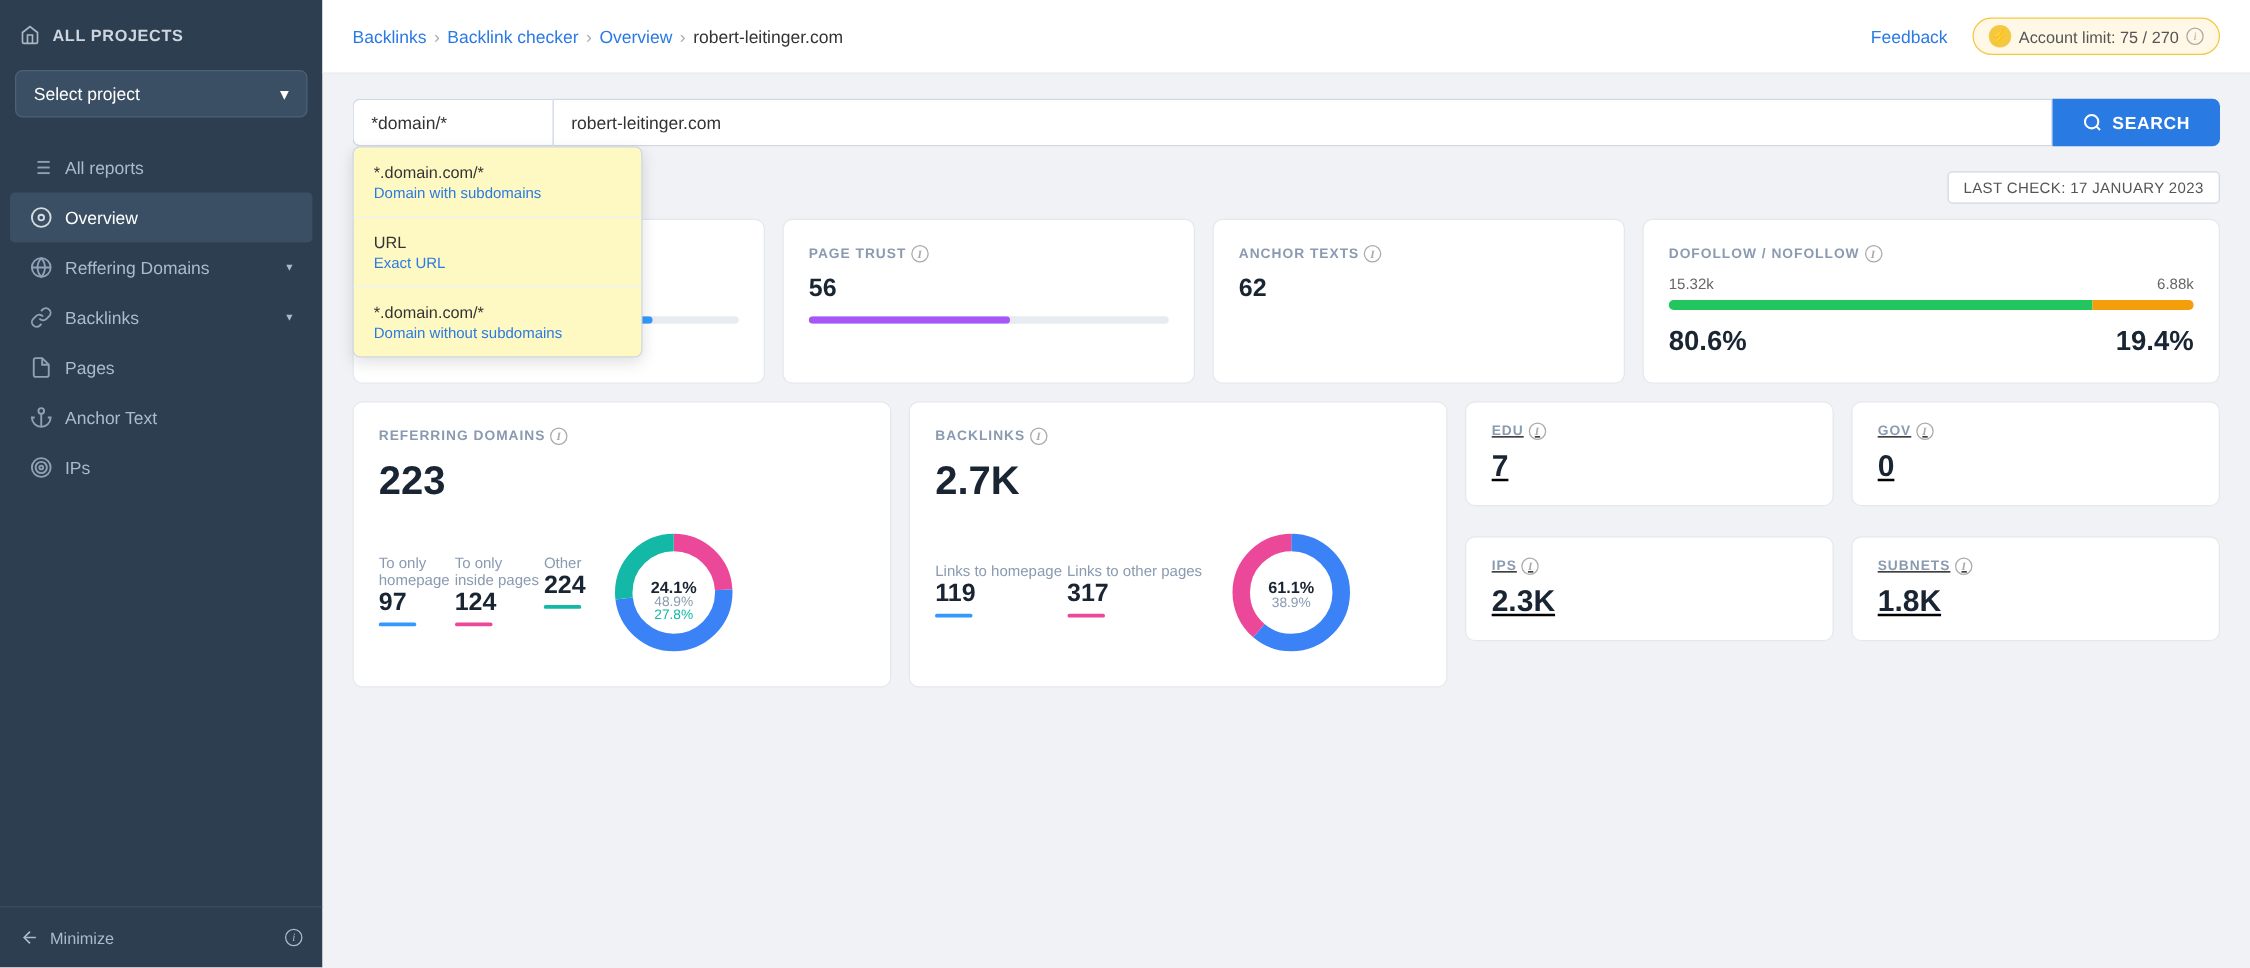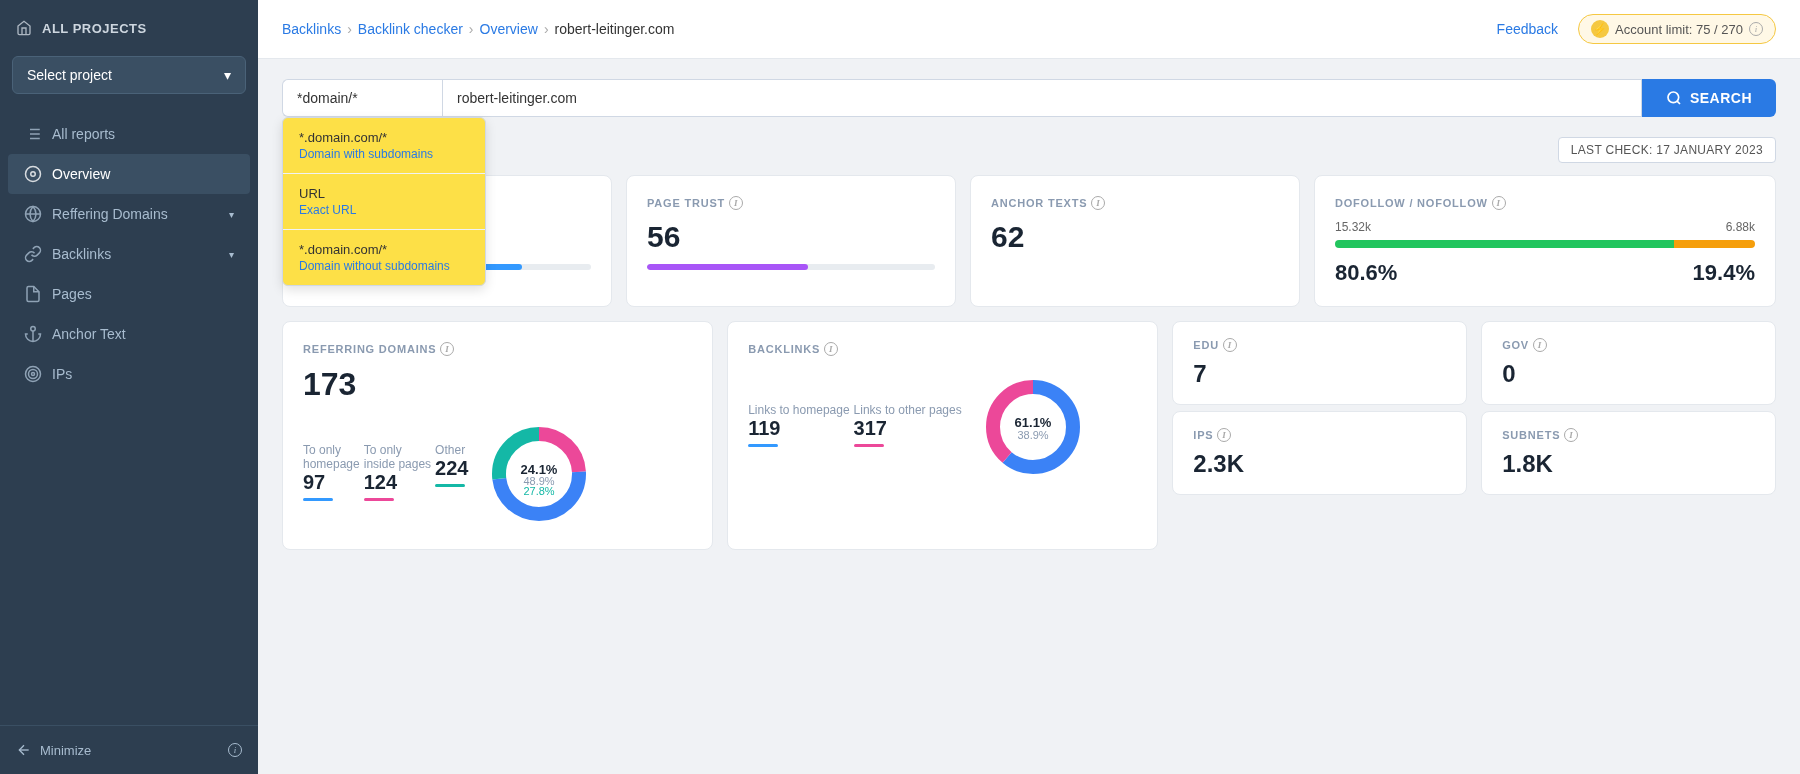--- a/index.html
+++ b/index.html
@@ -178,22 +178,22 @@
       align-items: center;
       gap: 8px;
       letter-spacing: 0.5px;
     }
 
     
     .dropdown-menu {
       position: absolute;
       top: 58px;
       left: 24px;
-      width: 204px;
-      background: #fde047;
+      width: 232px;
+      background: #fef9c3;
       border: 1px solid #d0d8e4;
       border-radius: 6px;
       box-shadow: 0 4px 12px rgba(0,0,0,0.12);
       z-index: 100;
     }
     .dropdown-item {
       padding: 12px 16px;
       border-bottom: 1px solid #f0f2f5;
       cursor: pointer;
     }
@@ -263,21 +263,21 @@
       height: 14px;
       border-radius: 50%;
       border: 1px solid #aaa;
       font-size: 9px;
       color: #aaa;
       cursor: pointer;
       font-style: italic;
       font-family: serif;
     }
     .card-value {
-      font-size: 30px;
+      font-size: 20px;
       font-weight: 700;
       color: #1a2533;
       margin-bottom: 10px;
     }
     .progress-bar-wrap {
       height: 6px;
       background: #e8ecf0;
       border-radius: 3px;
       overflow: hidden;
     }
@@ -344,21 +344,22 @@
       align-items: center;
       gap: 16px;
       margin-top: 16px;
     }
     .donut-svg { flex-shrink: 0; }
 
     
     .right-col {
       display: flex;
       flex-direction: column;
-      gap: 6px;
+      gap: 24px;
+      text-decoration: underline;
     }
     .mini-card-grid {
       display: grid;
       grid-template-columns: 1fr 1fr;
       gap: 14px;
     }
     .mini-card {
       background: #fff;
       border-radius: 8px;
       padding: 16px 20px;
@@ -602,21 +603,21 @@
       </div>
     </div>
 
     <div class="cards-bottom">
 
       <div class="card rd-card">
         <div class="card-label">
           <span>REFERRING DOMAINS</span>
           <span class="info-icon">i</span>
         </div>
-        <div class="rd-value">173</div>
+        <div class="rd-value">223</div>
         <div class="donut-and-stats">
           <div class="rd-sub-row">
             <div class="rd-sub-item">
               <div>To only<br>homepage</div>
               <div class="rd-sub-num">97</div>
               <div class="rd-sub-bar bar-blue"></div>
             </div>
             <div class="rd-sub-item">
               <div>To only<br>inside pages</div>
               <div class="rd-sub-num">124</div>
@@ -639,20 +640,21 @@
             <text x="55" y="73" class="donut-center-sub" style="fill:#14b8a6">27.8%</text>
           </svg>
         </div>
       </div>
 
       <div class="card">
         <div class="card-label">
           <span>BACKLINKS</span>
           <span class="info-icon">i</span>
         </div>
+        <div class="rd-value">2.7K</div>
         <div class="donut-and-stats">
           <div class="rd-sub-row">
             <div class="rd-sub-item">
               <div>Links to homepage</div>
               <div class="rd-sub-num">119</div>
               <div class="rd-sub-bar bar-blue"></div>
             </div>
             <div class="rd-sub-item">
               <div>Links to other pages</div>
               <div class="rd-sub-num">317</div>

